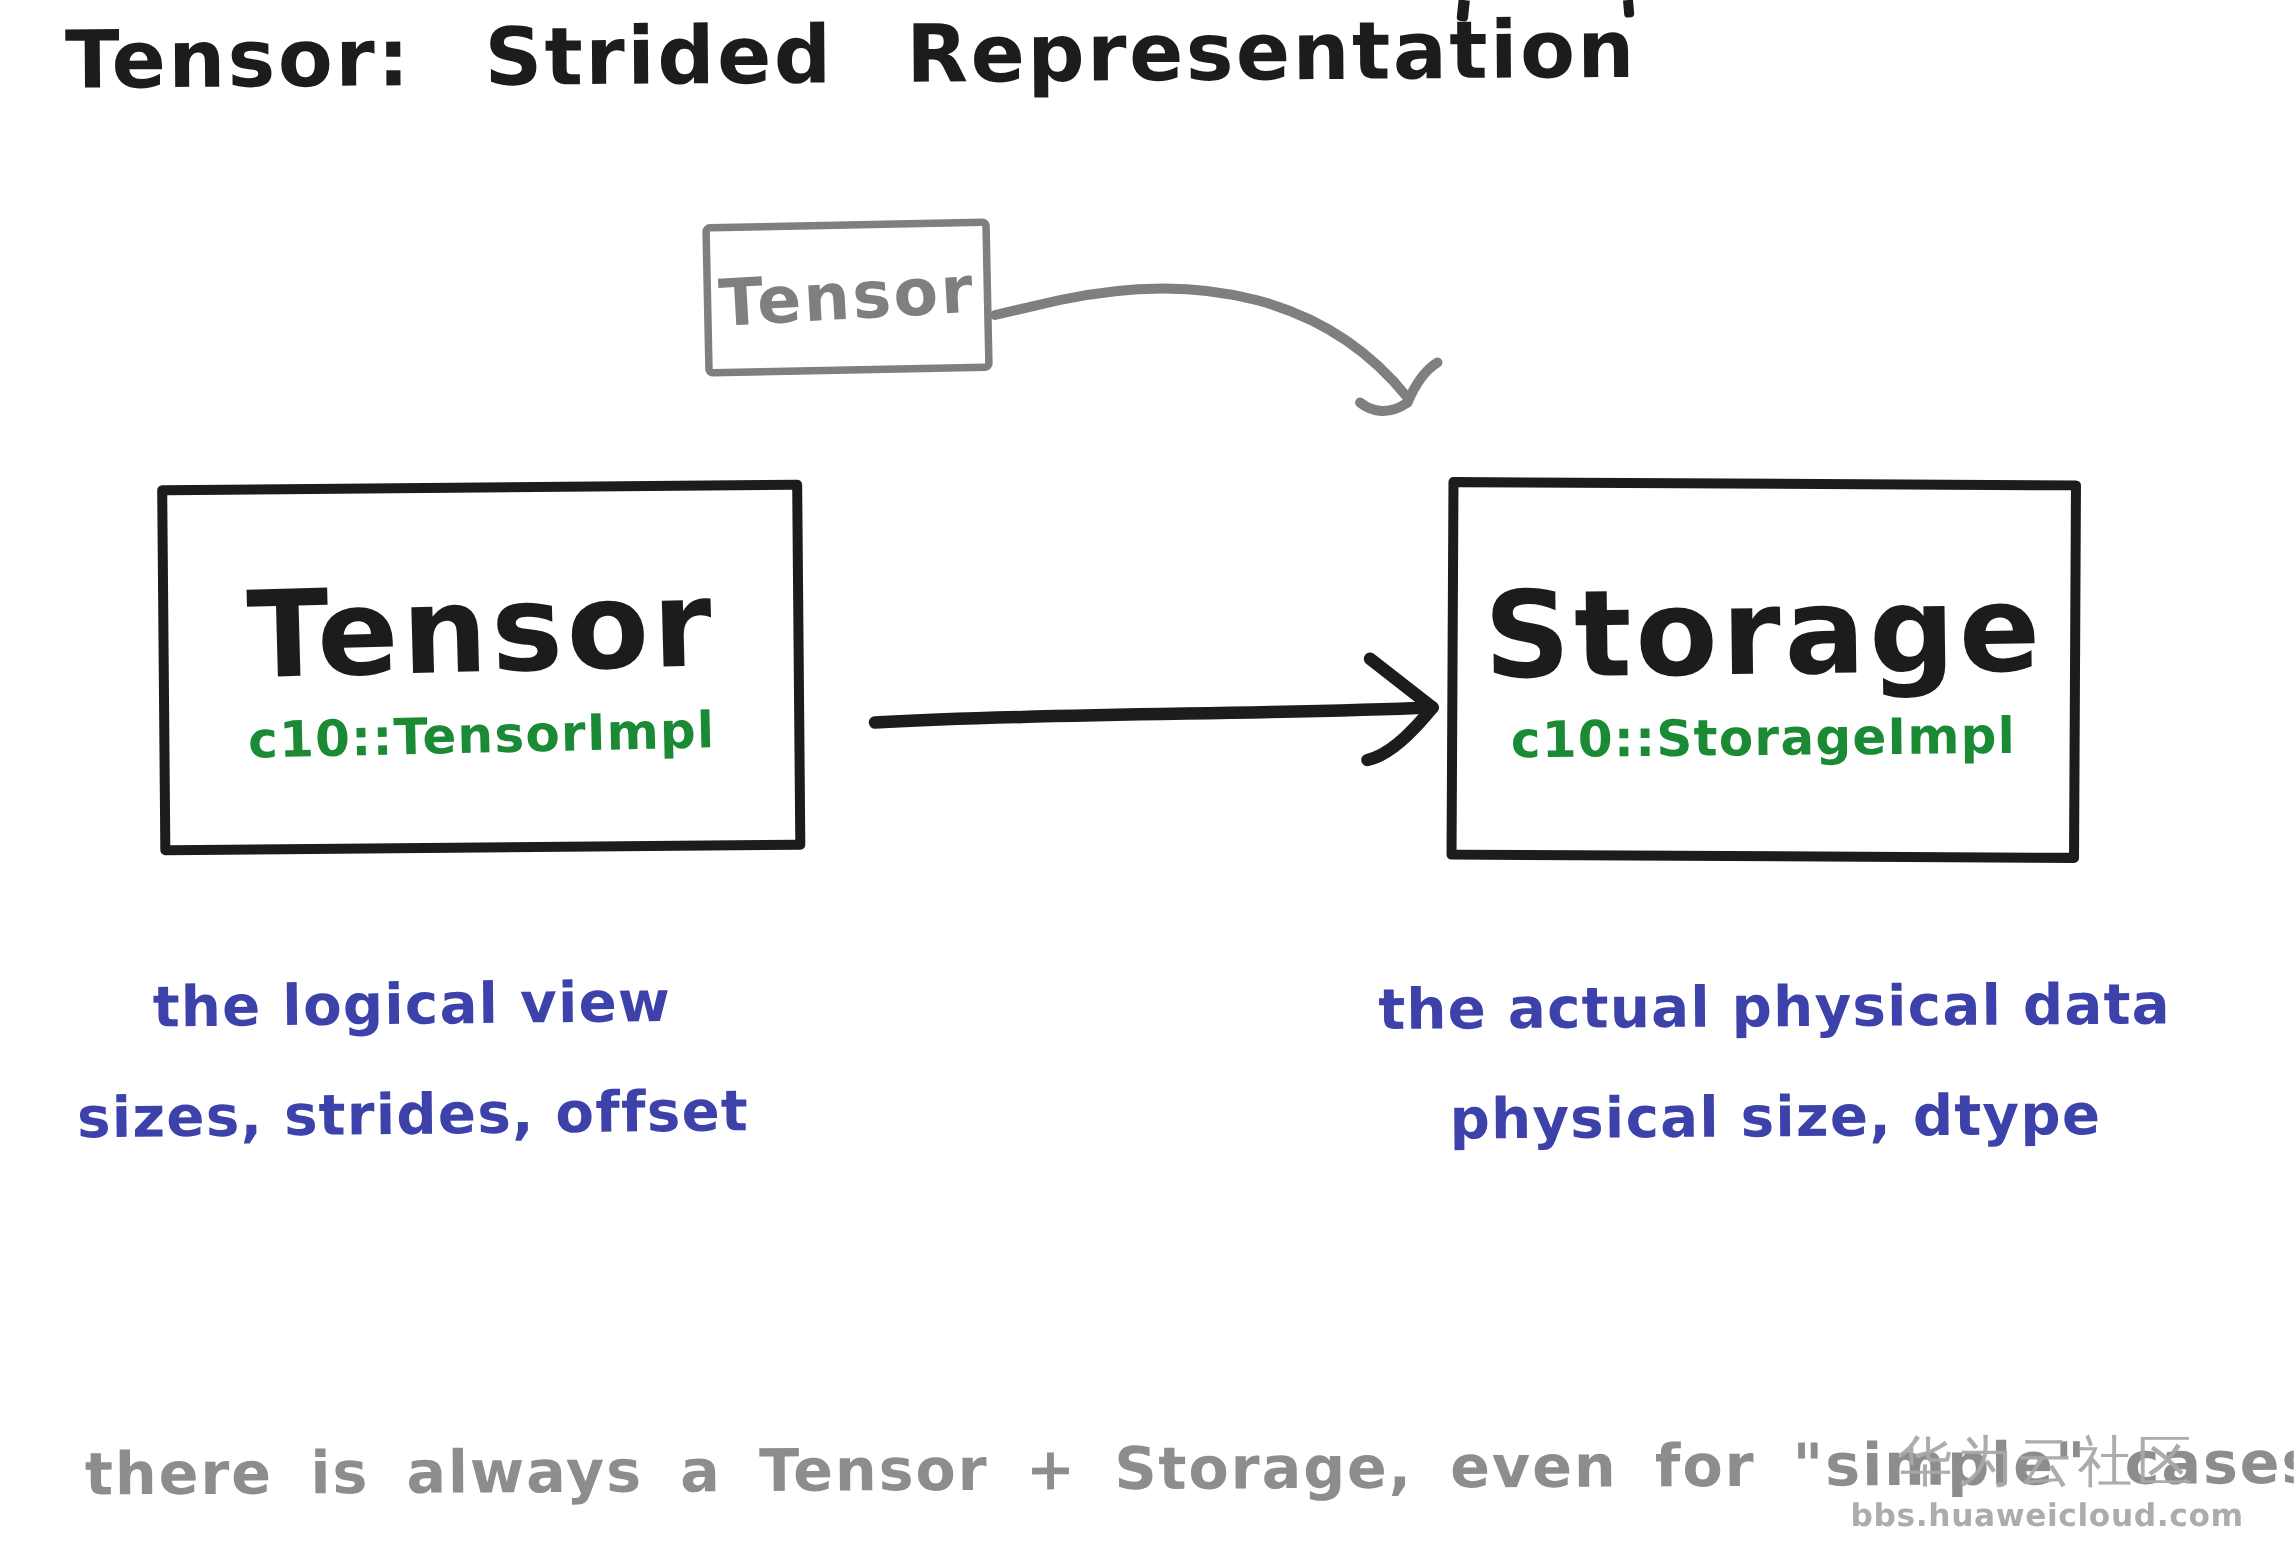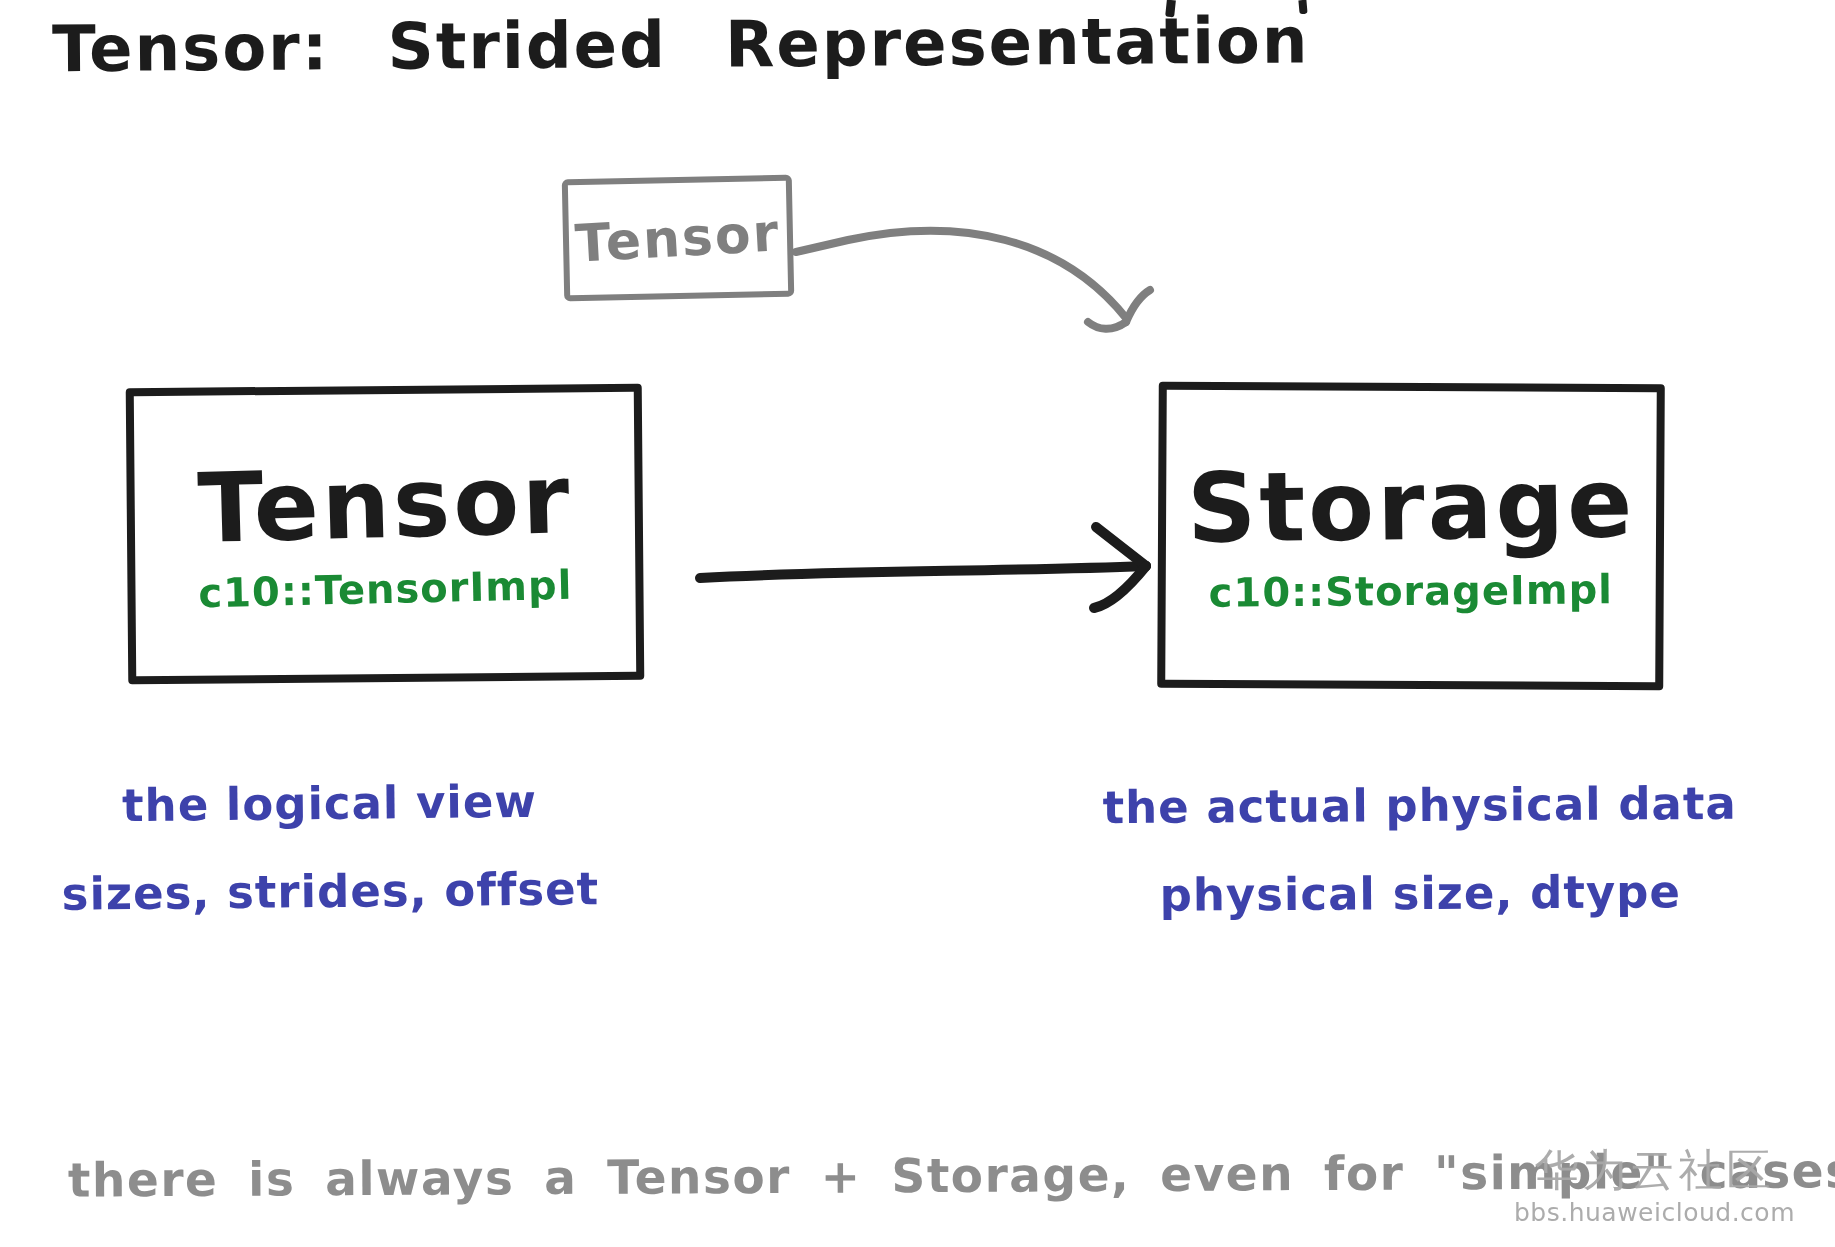--- a/index.html
+++ b/index.html
@@ -68,21 +68,21 @@
     font-size:47px;color:var(--footer-gray);font-weight:bold;
     letter-spacing:1.5px;word-spacing:12px;white-space:nowrap;
     transform:rotate(-0.3deg);
   }
 
   .watermark{
     position:absolute;right:40px;top:1142px;text-align:center;
     color:var(--watermark-gray);opacity:0.95;line-height:1.25;
   }
   .watermark-title{font-size:44px;letter-spacing:4px;}
-  .watermark-url{font-size:25px;letter-spacing:0.5px;}
+  .watermark-url{font-size:25px;letter-spacing:0.5px;font-weight:bold;}
 </style>
 </head>
 <body>
 
 <div class="canvas">
 
   <div class="page-title hand">Tensor: Strided Representation</div>
 
   <div class="top-fragment frag-a"></div>
   <div class="top-fragment frag-b"></div>

